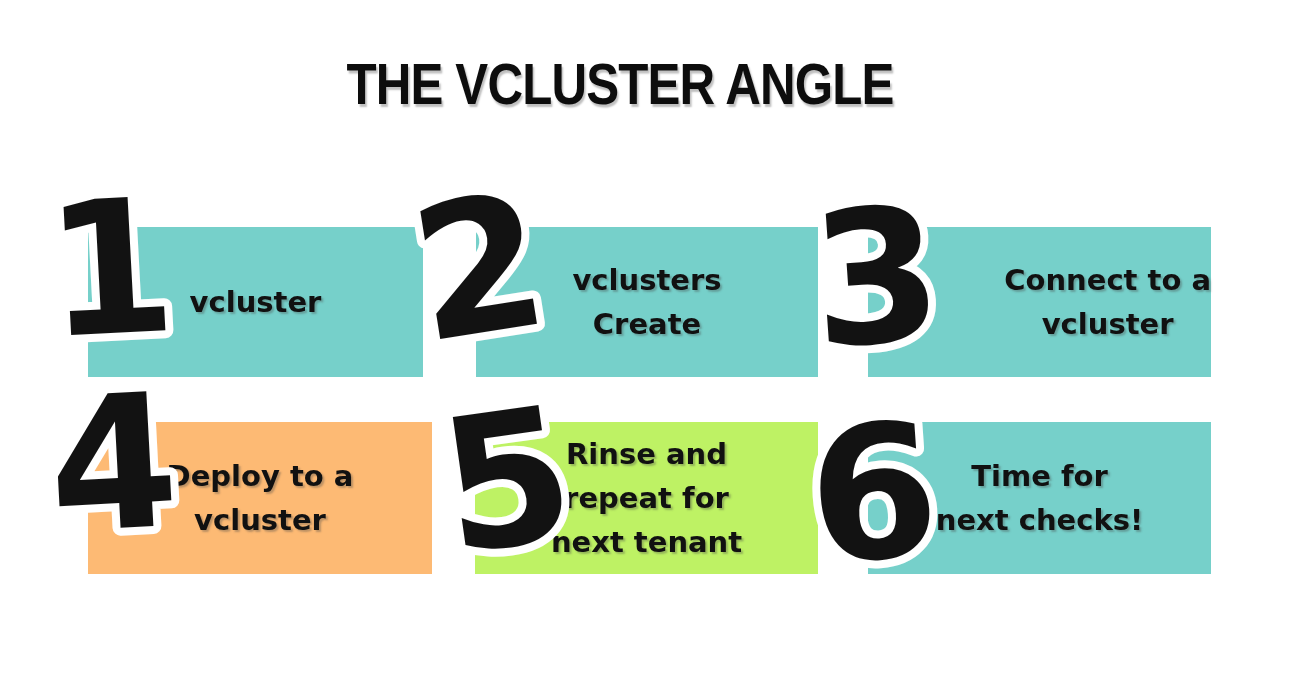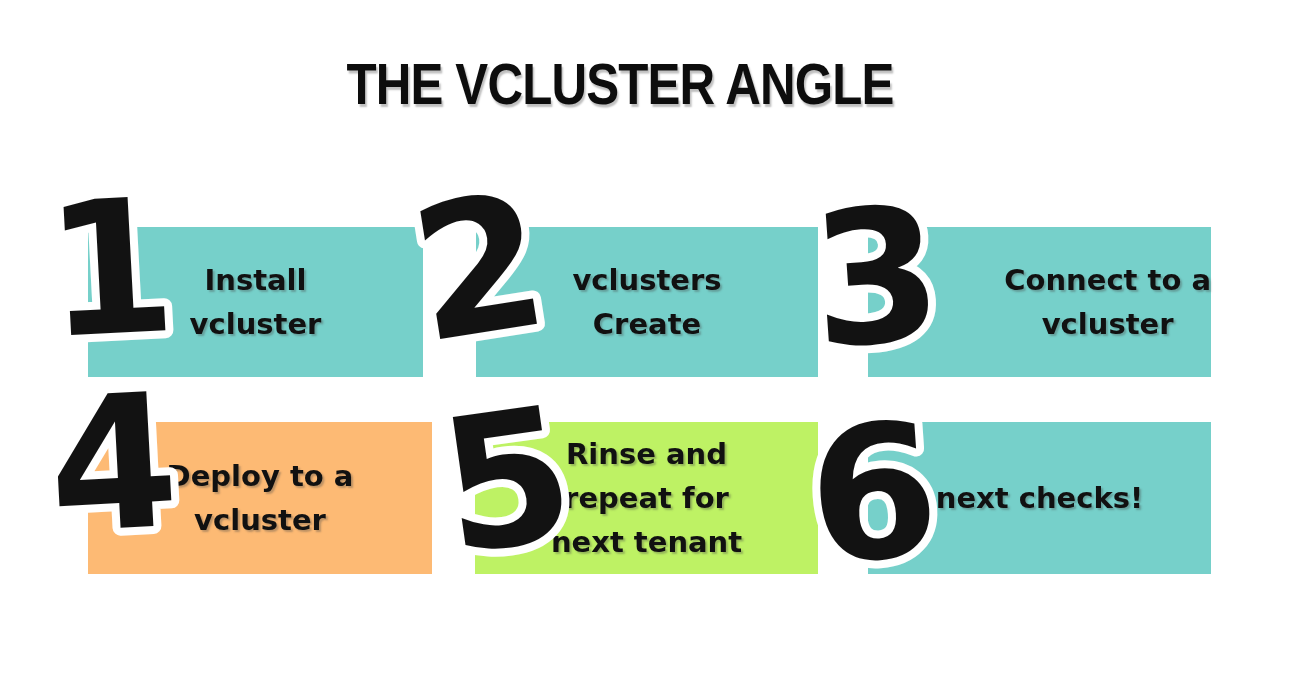--- a/index.html
+++ b/index.html
@@ -79,21 +79,20 @@
 </style>
 </head>
 <body style="background: rgb(255, 255, 255);">
 
 <div class="canvas">
 
   <h1 class="title">THE VCLUSTER ANGLE</h1>
 
   <div class="box b1" style="background: rgb(118, 208, 202);">
     <div class="box-lines" style="color: rgb(17, 17, 17);">
-      <div>Install</div>
       <div>vcluster</div>
     </div>
   </div>
 
   <div class="box b2" style="background: rgb(118, 208, 202);">
     <div class="box-lines" style="color: rgb(17, 17, 17);">
       <div>vclusters</div>
       <div>Create</div>
     </div>
   </div>
@@ -115,20 +114,21 @@
   <div class="box b5" style="background: #bef264;">
     <div class="box-lines" style="color: rgb(17, 17, 17);">
       <div>Rinse and</div>
       <div>repeat for</div>
       <div>next tenant</div>
     </div>
   </div>
 
   <div class="box b6" style="background: rgb(118, 208, 202);">
     <div class="box-lines" style="color: rgb(17, 17, 17);">
+      <div>Time for</div>
       <div>next checks!</div>
     </div>
   </div>
 
   <div class="num n1">
     <svg width="170" height="190" viewBox="0 0 170 190">
       <text class="num-stroke" x="85" y="167" stroke="#ffffff">1</text>
       <text class="num-fill" x="85" y="167" fill="#121212">1</text>
     </svg>
   </div>

